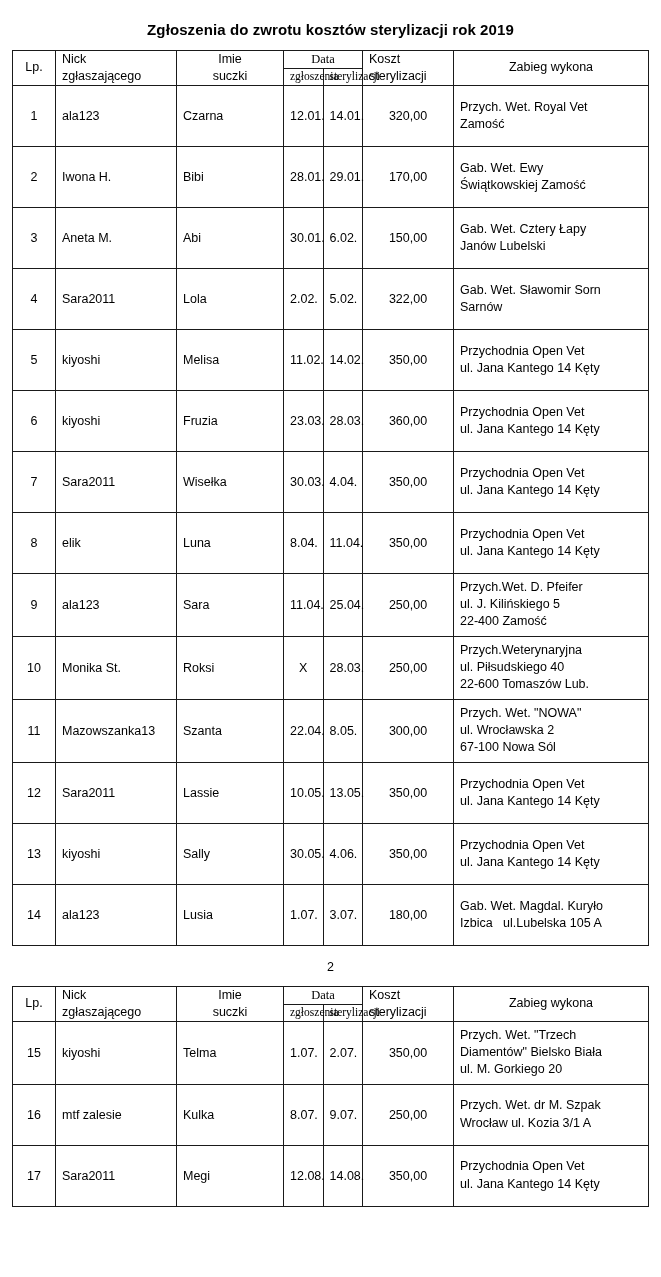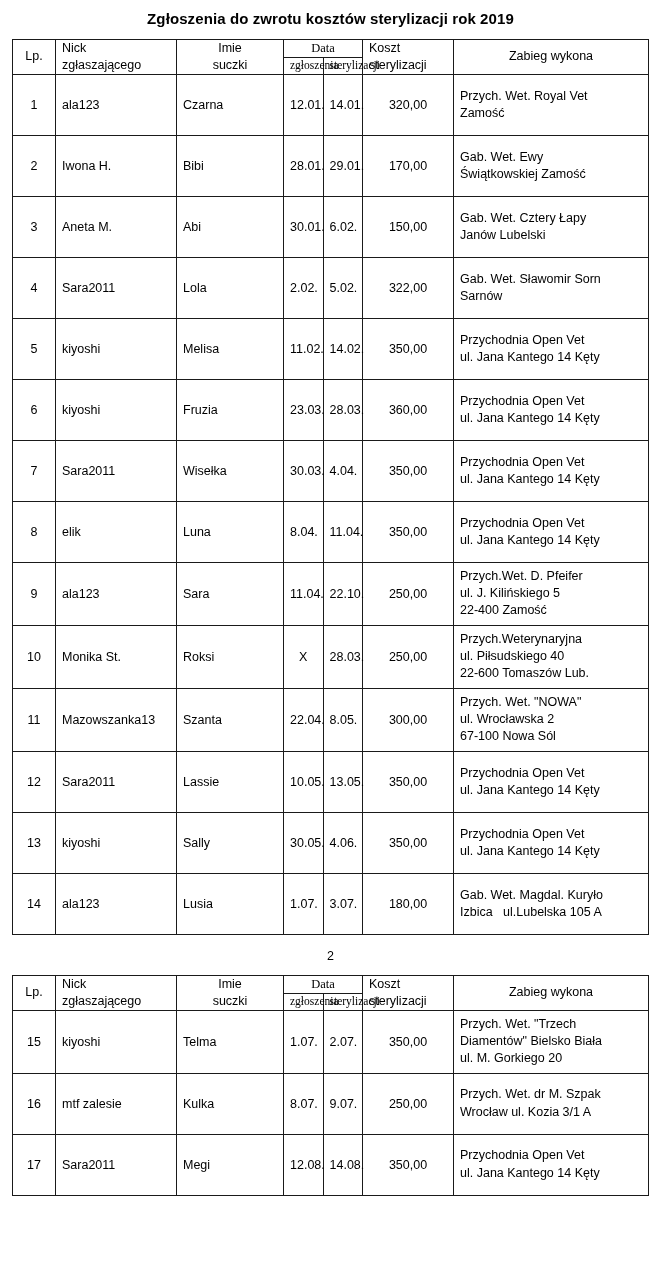--- a/index.html
+++ b/index.html
@@ -9,21 +9,21 @@
   }
   body {
     width: 661px;
     font-family: "Liberation Sans", sans-serif;
     color: #000000;
     -webkit-font-smoothing: antialiased;
   }
   .page {
     width: 661px;
     box-sizing: border-box;
-    padding: 0 12px;
+    padding: 11px 12px;
   }
   .doc-title {
     text-align: center;
     font-size: 15px;
     font-weight: bold;
     padding: 10px 0 12px 0;
     letter-spacing: 0.1px;
   }
   table.sheet {
     border-collapse: collapse;
@@ -201,21 +201,21 @@
           <td class="zabieg">
             <span class="ln">Przychodnia Open Vet</span>
             <span class="ln">ul. Jana Kantego 14 Kęty</span>
           </td>
         </tr>
         <tr class="rowtall">
           <td class="lp">9</td>
           <td class="l">ala123</td>
           <td class="l">Sara</td>
           <td class="c">11.04.</td>
-          <td class="c">22.10.</td>
+          <td class="c">25.04.</td>
           <td class="c">250,00</td>
           <td class="zabieg">
             <span class="ln">Przych.Wet. D. Pfeifer</span>
             <span class="ln">ul. J. Kilińskiego 5</span>
             <span class="ln">22-400 Zamość</span>
           </td>
         </tr>
         <tr class="rowtall">
           <td class="lp">10</td>
           <td class="l">Monika St.</td>

